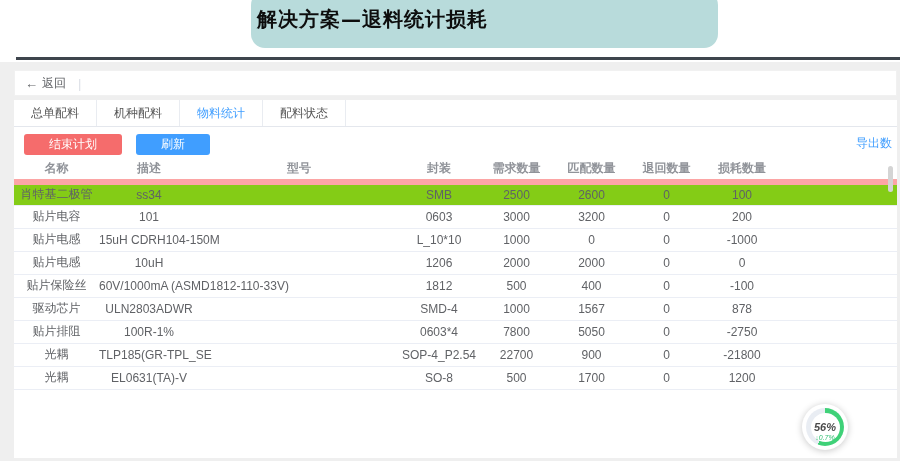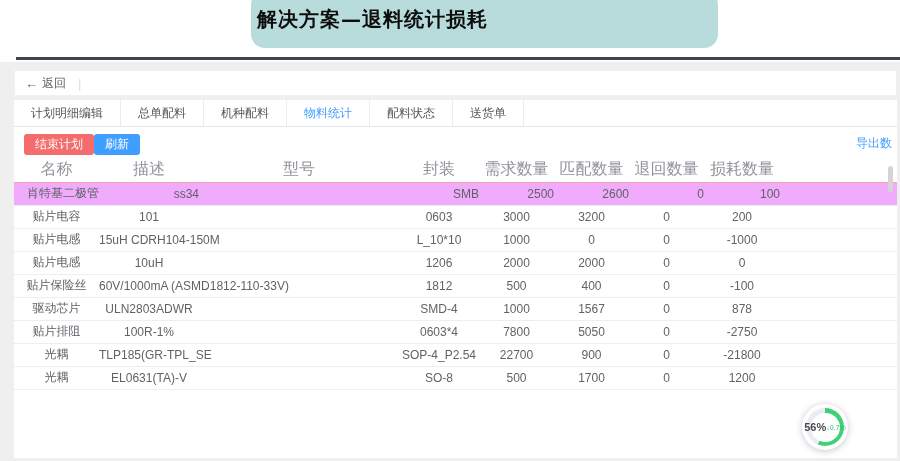--- a/index.html
+++ b/index.html
@@ -38,50 +38,50 @@
   }
   .tab-bar { display:flex; height:27px; border-bottom:1px solid #e4e7ed; }
   .tab {
     padding:0 17px; line-height:26px; font-size:12px; color:#555;
     border-right:1px solid #e9ecf1; cursor:pointer; white-space:nowrap;
   }
   .tab.active { color:#409eff; }
 
   .toolbar { margin:7px 10px 0 10px; height:21px; display:flex; align-items:center; }
   .btn {
-    height:21px; line-height:21px; padding:0 11px; font-size:12px; color:#fff;
+    height:21px; line-height:21px; padding:0 25px; font-size:12px; color:#fff;
     border:none; border-radius:3px; cursor:pointer;
     font-family:"Liberation Sans","DejaVu Sans",sans-serif;
   }
   .btn-danger { background:#f56c6c; }
-  .btn-primary { background:#409eff; }
+  .btn-primary { background:#409eff; margin-left:14px; }
   .export-link { position:absolute; right:5px; top:35px; color:#409eff; font-size:12px; cursor:pointer; white-space:nowrap;margin-left:9px; }
 
   table.data { width:100%; border-collapse:collapse; table-layout:fixed; margin-top:2px; }
   table.data th {
-    height:25px; font-size:16px; font-weight:400; color:#909399;
-    text-align:center; border-bottom:1px solid #fca5a5; white-space:nowrap;
+    height:25px; font-size:12px; font-weight:700; color:#909399;
+    text-align:center; border-bottom:6px solid #fca5a5; white-space:nowrap;
   }
   table.data td {
     height:23px; font-size:12px; color:#606266; text-align:center;
     border-bottom:1px solid #ebeef5; white-space:nowrap; overflow:visible;
   }
-  table.data tr.hl td { background:#f0abfc;text-align:right; }
+  table.data tr.hl td { background:#84cc16; }
 
   .scroll-thumb { position:absolute; right:4px; top:66px; width:5px; height:26px; background:#d4d4d4; border-radius:3px; }
 
   .progress-badge {
     position:absolute; left:802px; top:404px; width:46px; height:46px;
     background:#fff; border-radius:50%; box-shadow:0 1px 7px rgba(0,0,0,0.22);
     display:flex; align-items:center; justify-content:center; z-index:5;
   }
   .progress-ring { width:38px; height:38px; border-radius:50%; display:flex; align-items:center; justify-content:center; }
   .progress-inner {
     width:29px; height:29px; background:#fff; border-radius:50%;
-    display:flex; flex-direction:row; align-items:center; justify-content:center;
+    display:flex; flex-direction:column; align-items:center; justify-content:flex-end;font-style:italic;
   }
   .progress-pct { font-size:11px; font-weight:700; color:#4a4a4a; line-height:11px; }
   .progress-delta { font-size:7px; color:#2fbf71; line-height:8px; margin-top:1px; }
 </style>
 </head>
 <body>
 
 <div class="top-band"></div>
 
 <div class="banner">
@@ -93,26 +93,24 @@
 <div class="detail-bar">
   <span class="back-link">
     <span class="back-arrow">←</span>
     <span>返回</span>
   </span>
   <span class="vbar">|</span>
 </div>
 
 <div class="card">
   <div class="tab-bar">
-      <div class="tab">计划明细编辑</div>
       <div class="tab">总单配料</div>
       <div class="tab">机种配料</div>
       <div class="tab active">物料统计</div>
       <div class="tab">配料状态</div>
-      <div class="tab">送货单</div>
     </div>
 
   <div class="toolbar">
     <button class="btn btn-danger">结束计划</button>
     <button class="btn btn-primary">刷新</button>
   </div>
   <span class="export-link">导出数</span>
 
   <table class="data">
     <colgroup>

